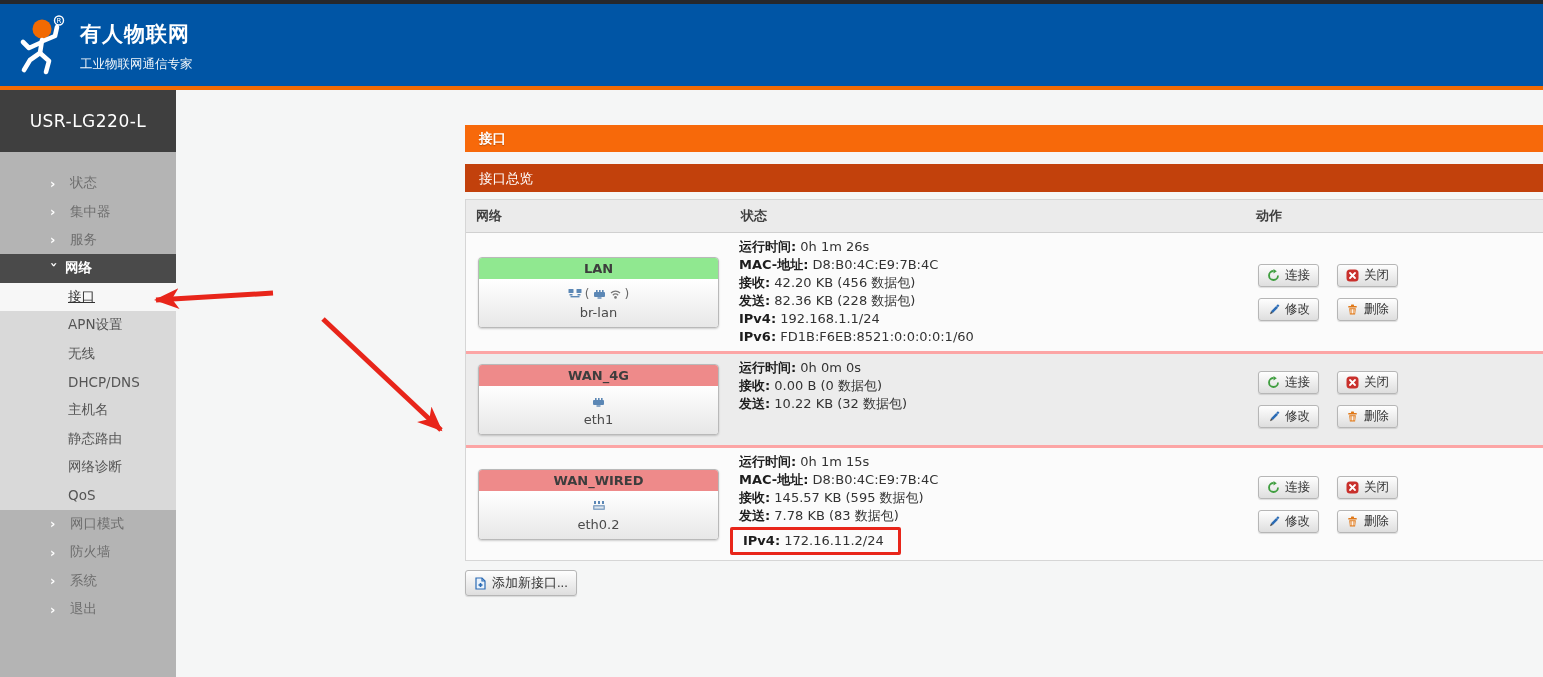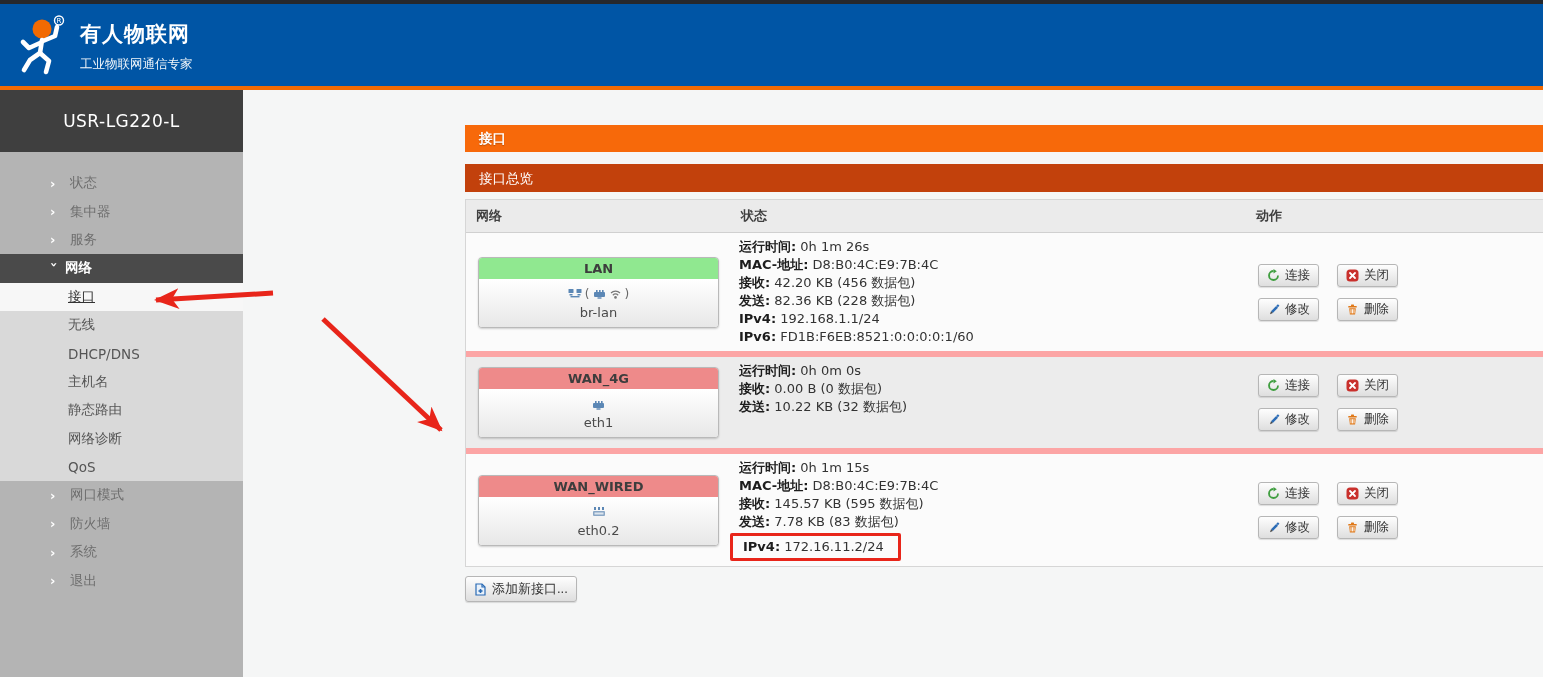--- a/index.html
+++ b/index.html
@@ -11,42 +11,42 @@
   }
   
   .topstrip{height:4px;background:#26282c;}
   .bluebar{height:82px;background:#0055a5;position:relative;}
   .accentline{height:4px;background:#f26a02;}
   .logo{position:absolute;left:13px;top:10px;width:58px;height:62px;}
   .brandtext{position:absolute;left:80px;top:16px;color:#fff;}
   .brandtitle{font-size:21px;font-weight:bold;letter-spacing:1px;}
   .brandtag{font-size:12.5px;margin-top:8px;opacity:.95;}
   
-  .sidebar{position:absolute;left:0;top:90px;bottom:0;width:243px;background:#b4b4b4;display:flex;flex-direction:column;}
+  .sidebar{position:absolute;left:0;top:90px;bottom:0;width:176px;background:#b4b4b4;display:flex;flex-direction:column;}
   .devhead{height:62px;background:#3f3f3f;color:#fff;display:flex;align-items:center;justify-content:center;font-size:17px;letter-spacing:.5px;}
   .sec-a{padding-top:17px;background:#b4b4b4;}
   .sec-sub{background:#d9d9d9;}
   .sec-b{background:#b4b4b4;flex:1 0 auto;}
   .mi{height:28.4px;display:flex;align-items:center;font-size:13.5px;cursor:pointer;}
   .mi .chev{color:#fff;font-weight:bold;width:16px;margin-left:50px;font-size:13px;line-height:1;}
   .mi .chev.down{transform:rotate(90deg);width:13px;margin-left:48px;}
   .mi.top .lbl{color:#6e6e6e;margin-left:4px;}
   .mi.active{background:#4a4a4a;}
   .mi.active .lbl{color:#fff;font-weight:bold;margin-left:4px;}
   .mi.sub{padding-left:68px;}
   .mi.sub .lbl{color:#555;}
   .mi.sub.selected{background:#f7f7f7;}
   .mi.sub.selected .lbl{color:#333;text-decoration:underline;}
   
   .main{position:absolute;left:465px;top:90px;right:0;}
   .pagebar{margin-top:35px;height:27px;background:#f7690a;color:#fff;font-size:13.5px;font-weight:bold;line-height:27px;padding-left:14px;text-shadow:0 1px 1px rgba(120,50,0,.45);}
   .sectionbar{margin-top:12px;height:28px;background:#c2410c;color:#fff;font-size:13.5px;line-height:28px;padding-left:14px;}
   .tbl{margin-top:7px;display:grid;grid-template-columns:265px 515px 1fr;background:#fbfbfb;border:1px solid #d6d6d6;border-right:none;}
   .th{background:#ebebeb;border-bottom:1px solid #d0d0d0;font-weight:bold;color:#404040;font-size:13px;padding:7px 10px;}
-  .cell{border-bottom:6px solid #fca5a5;}
+  .cell{border-bottom:3px solid #fca5a5;}
   .row-alt{background:#ececec;}
   .cell.last{border-bottom:none;}
   .cell-net{display:flex;align-items:center;padding:10px 12px;}
   .ifcard{width:100%;border:1px solid #b9b9b9;border-radius:4px;box-shadow:0 1px 2px rgba(0,0,0,.18);overflow:hidden;text-align:center;background:#fff;}
   .ifcard .head{padding:3px 2px;font-weight:bold;font-size:13px;color:#3d3d3d;}
   .head.green{background:#90e890;}
   .head.red{background:#ee8a8a;}
   .ifcard .body{background:linear-gradient(#ffffff,#e7e7e7);padding:7px 4px 7px;}
   .iconline{height:17px;display:flex;justify-content:center;align-items:center;gap:3px;color:#666;font-size:12px;}
   .devname{color:#4a4a4a;font-size:13px;margin-top:2px;}
@@ -111,20 +111,23 @@
       <span class="chev down">›</span>
       <span class="lbl">网络</span>
     </div>
   </div>
 
   <div class="sec-sub">
     <div class="mi sub selected">
       <span class="lbl">接口</span>
     </div>
     <div class="mi sub">
+      <span class="lbl">APN设置</span>
+    </div>
+    <div class="mi sub">
       <span class="lbl">无线</span>
     </div>
     <div class="mi sub">
       <span class="lbl">DHCP/DNS</span>
     </div>
     <div class="mi sub">
       <span class="lbl">主机名</span>
     </div>
     <div class="mi sub">
       <span class="lbl">静态路由</span>

